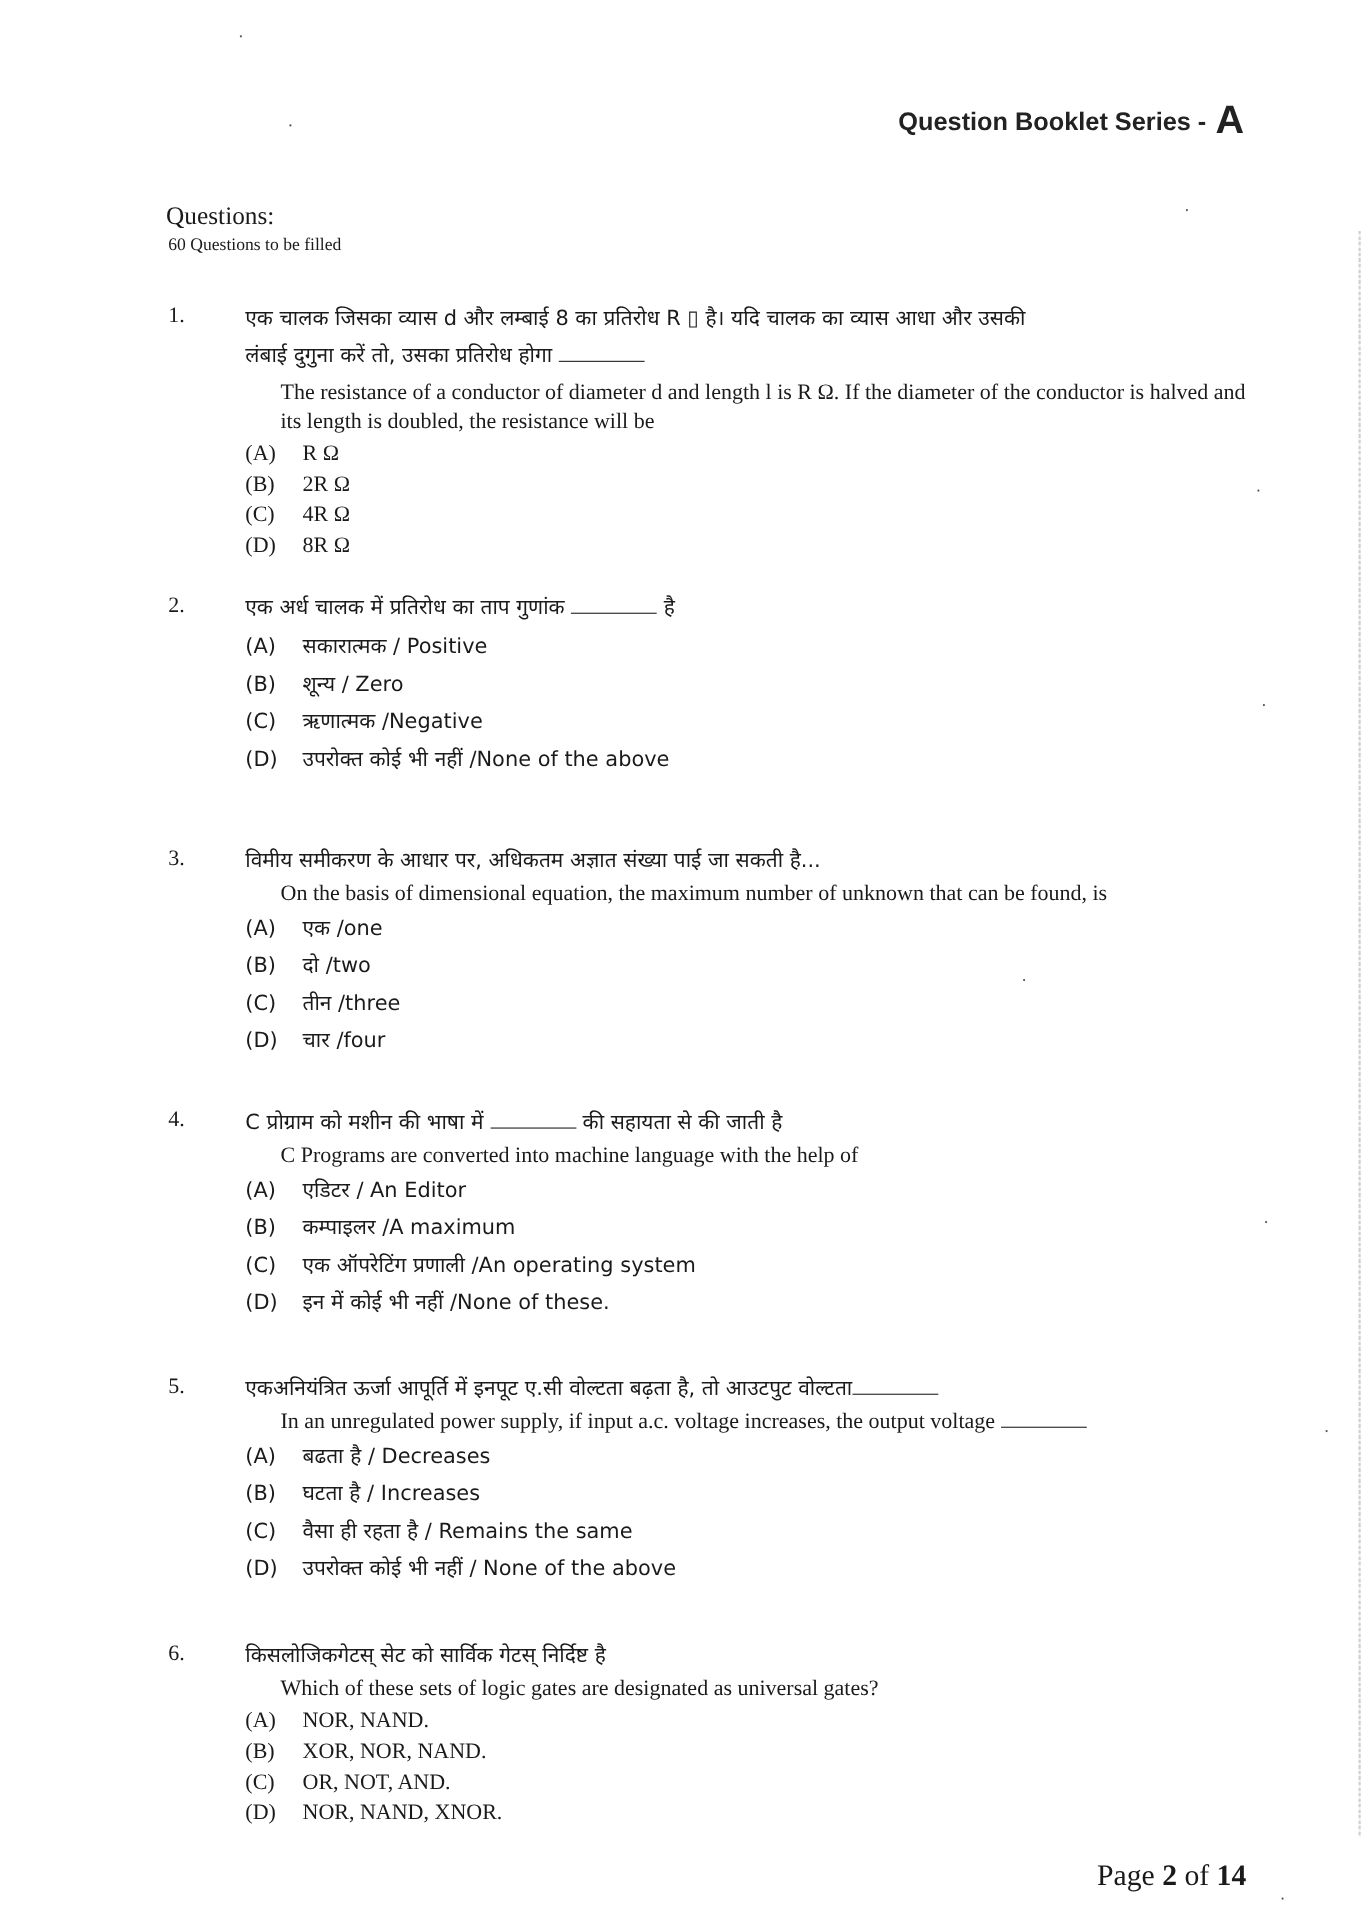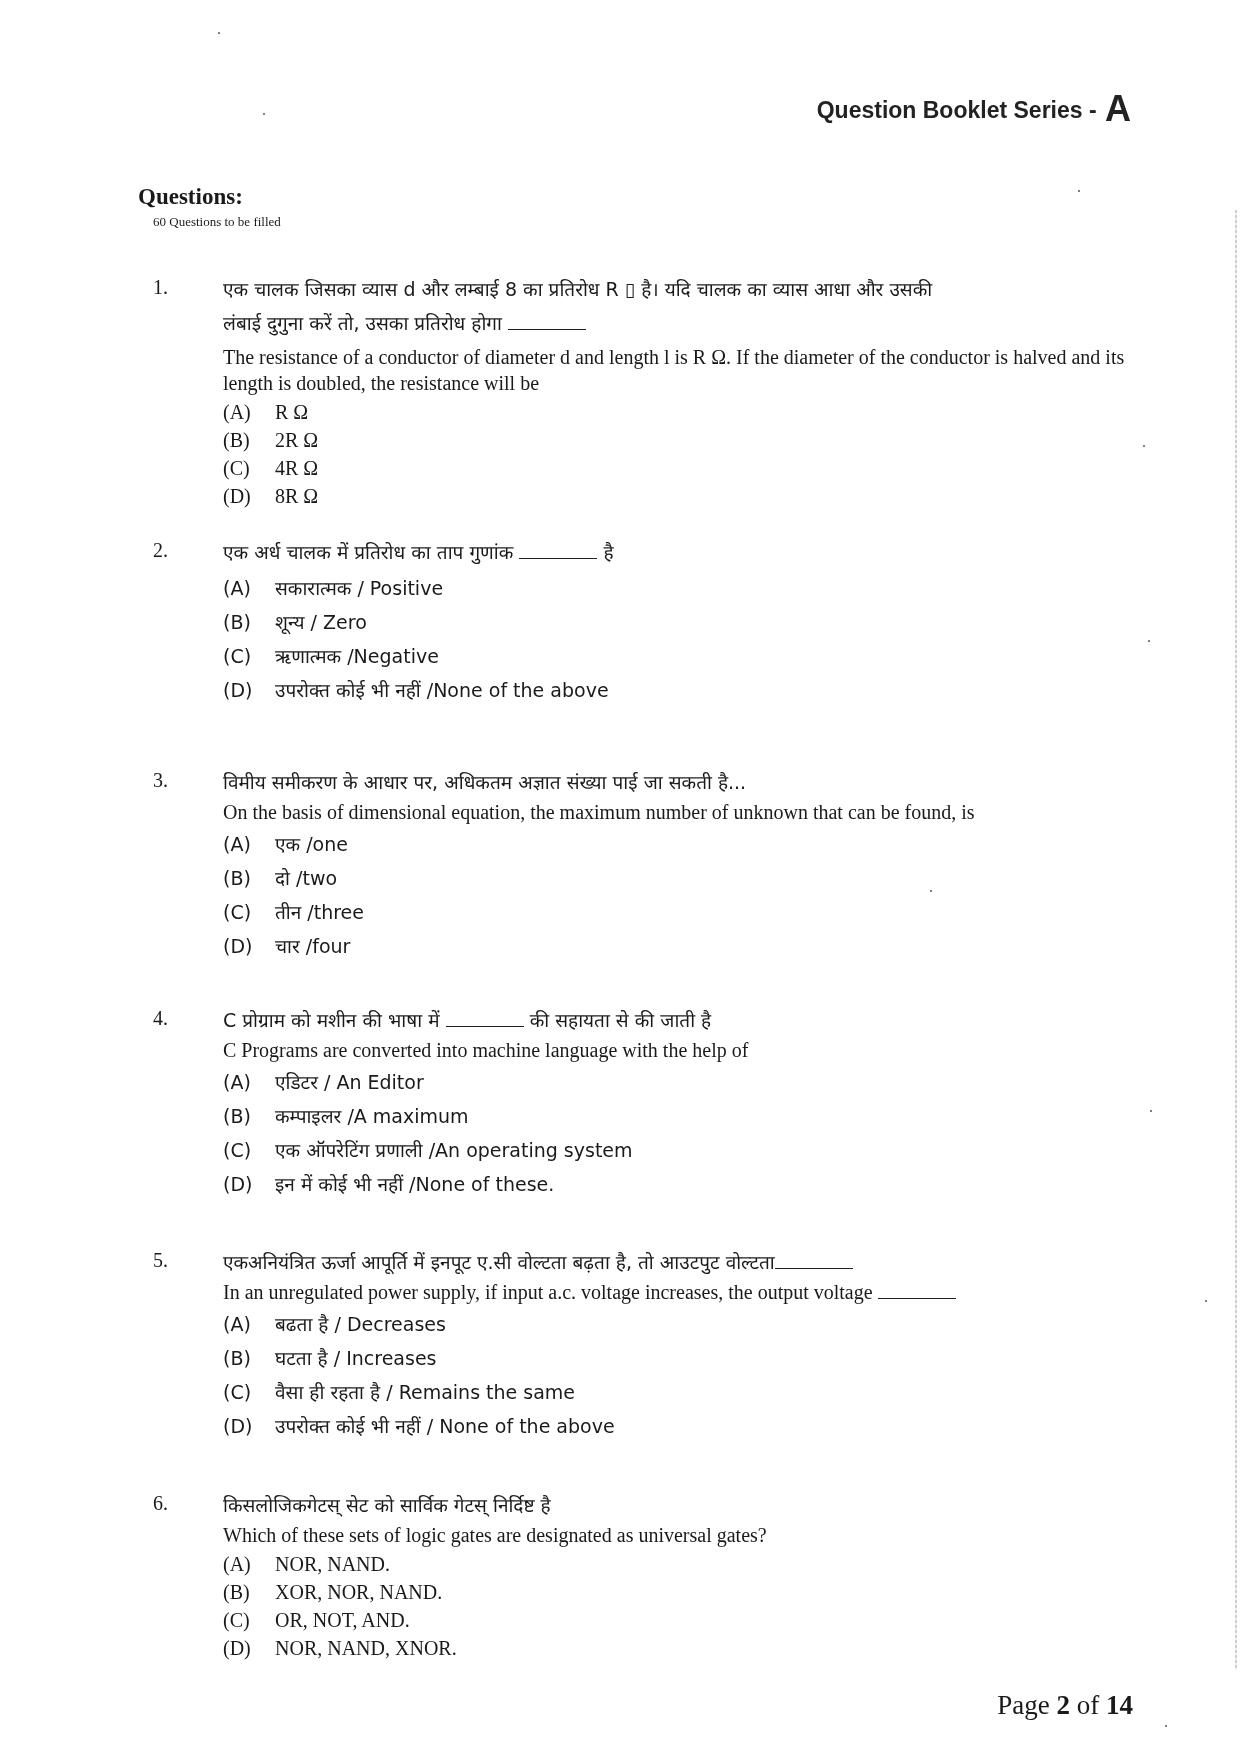--- a/index.html
+++ b/index.html
@@ -6,27 +6,27 @@
   body {
     width: 1241px; height: 1755px; background: #ffffff; position: relative; overflow: hidden;
     font-family: "Liberation Serif", "DejaVu Serif", serif; color: #1a1a1a;
   }
   .page { position: absolute; left: 0; top: 0; width: 1241px; height: 1755px; }
   .series {
     position: absolute; right: 110px; top: 88px;
     font-family: "Liberation Sans", "DejaVu Sans", sans-serif; font-weight: bold; font-size: 23px; color: #222;
   }
   .series .letter { font-size: 36px; vertical-align: -3px; margin-left: 2px; }
-  .q-head { position: absolute; left: 138px; top: 184px; font-weight: bold; font-size: 23px; }
-  .q-sub { position: absolute; left: 153px; top: 214px; font-size: 13px; }
+  .q-head { position: absolute; left: 151px; top: 184px; font-weight: normal; font-size: 23px; }
+  .q-sub { position: absolute; left: 153px; top: 214px; font-size: 16px; }
   .question { position: absolute; left: 153px; width: 980px; font-size: 20px; }
   .q-num { position: absolute; left: 0; top: 0; width: 40px; }
   .q-body { margin-left: 70px; }
   .hi { font-family: "DejaVu Sans", sans-serif; font-size: 19px; line-height: 34px; }
-  .en { line-height: 26px; }
+  .en { line-height: 26px; margin-left: 32px; }
   .opt { display: flex; }
   .opt-letter { width: 52px; flex: 0 0 52px; }
   .blank { display: inline-block; width: 78px; border-bottom: 1.5px solid #222; height: 18px; vertical-align: baseline; }
   .footer { position: absolute; right: 108px; top: 1690px; font-size: 27px; }
   .footer b { font-weight: bold; }
   .edge-line { position: absolute; left: 1235px; top: 210px; width: 2px; height: 1460px; background: repeating-linear-gradient(#cfcfcf 0 3px, #f2f2f2 3px 5px); }
   .speck { position: absolute; width: 2px; height: 2px; background: #555; border-radius: 50%; }
 </style>
 </head>
 <body>

